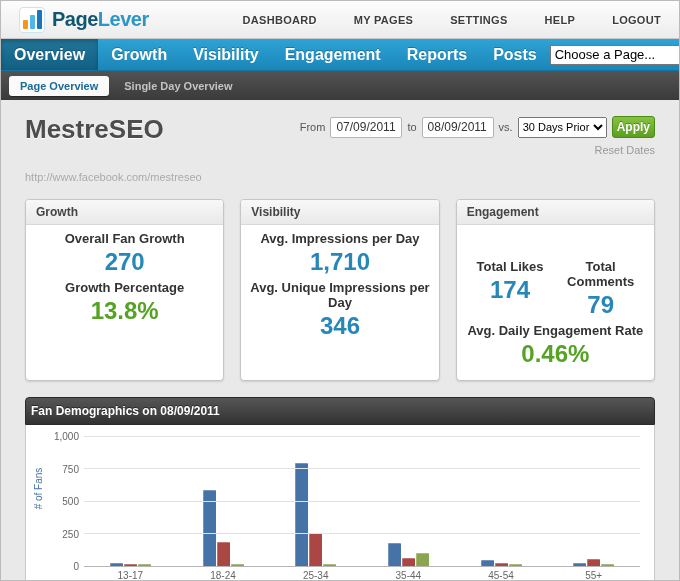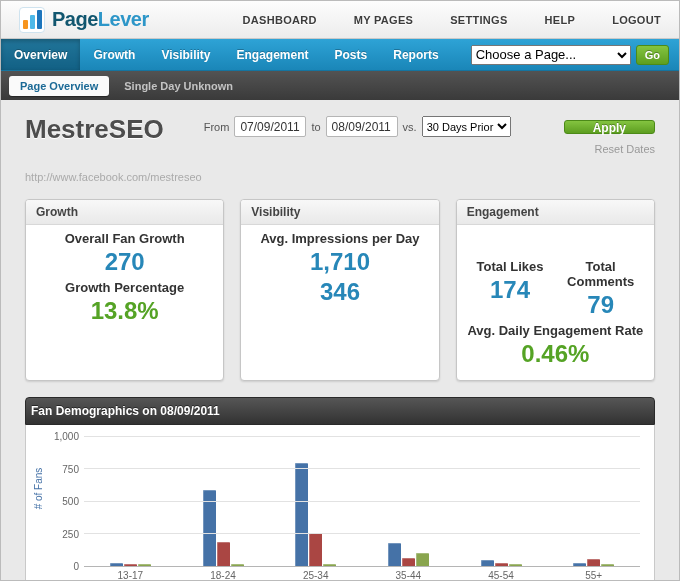--- a/index.html
+++ b/index.html
@@ -19,21 +19,21 @@
   .logo-text { font-size:20px; font-weight:bold; letter-spacing:-0.5px; }
   .logo-text .p1 { color:#11566f; }
   .logo-text .p2 { color:#2d96c8; }
   .top-nav { display:flex; gap:37px; }
   .top-nav a { font-size:11px; font-weight:bold; color:#3c3c3c; text-decoration:none; letter-spacing:0.3px; cursor:pointer; text-shadow:0 1px 0 #fff; }
 
   
   .main-nav { height:32px; background:linear-gradient(#2ea3d6,#1a86b8); border-bottom:1px solid #15749f;
     display:flex; align-items:stretch; }
   .main-nav .tabs { display:flex; flex:1; }
-  .main-nav .tab { color:#fff; font-size:12px; font-weight:bold; line-height:32px; padding:0 13px; cursor:pointer; text-shadow:0 -1px 0 rgba(0,0,0,0.25); }
+  .main-nav .tab { color:#fff; font-size:16px; font-weight:bold; line-height:32px; padding:0 13px; cursor:pointer; text-shadow:0 -1px 0 rgba(0,0,0,0.25); }
   .main-nav .tab.active { background:rgba(0,0,0,0.28); box-shadow:inset 0 2px 4px rgba(0,0,0,0.25); }
   .nav-right { display:flex; align-items:center; gap:5px; padding-right:10px; }
   .page-select { width:160px; height:20px; font-size:13px; font-family:"Liberation Sans",sans-serif; }
   .go-btn { height:20px; padding:0 8px; background:linear-gradient(#84c440,#5d9e20); border:1px solid #4c8a18;
     border-radius:3px; color:#fff; font-size:11px; font-weight:bold; cursor:pointer; text-shadow:0 -1px 0 rgba(0,0,0,0.3); }
 
   
   .sub-nav { height:29px; background:linear-gradient(#535353,#3a3a3a); display:flex; align-items:center; padding:0 8px; gap:4px; }
   .sub-tab { font-size:11px; font-weight:bold; padding:4px 11px; border-radius:3px; color:#c3c3c3; cursor:pointer; }
   .sub-tab.active { background:#fafafa; color:#1c6a96; box-shadow:0 1px 1px rgba(0,0,0,0.4); }
@@ -41,22 +41,22 @@
   
   .content { padding:14px 24px 14px 24px; }
   .title-row { display:flex; justify-content:space-between; align-items:flex-start; }
   .page-title { font-size:26px; font-weight:bold; color:#4d4d4d; text-shadow:0 1px 0 #fff; }
   .page-url { font-size:11px; color:#aaa; margin-top:26px; }
   .date-controls { display:flex; flex-direction:column; align-items:flex-end; gap:6px; padding-top:2px; }
   .date-row { display:flex; align-items:center; gap:5px; font-size:11px; color:#555; }
   .date-input { width:72px; height:21px; border:1px solid #b5b5b5; border-radius:2px; font-size:12px; padding:0 5px;
     font-family:"Liberation Sans",sans-serif; color:#333; }
   .compare-select { height:21px; font-size:11px; font-family:"Liberation Sans",sans-serif; }
-  .apply-btn { height:14px; padding:0 28px; background:linear-gradient(#84c440,#5d9e20); border:1px solid #4c8a18;
-    border-radius:3px; color:#fff; font-size:12px; font-weight:bold; cursor:pointer; text-shadow:0 -1px 0 rgba(0,0,0,0.3);margin-left:48px; }
+  .apply-btn { height:22px; padding:0 4px; background:linear-gradient(#84c440,#5d9e20); border:1px solid #4c8a18;
+    border-radius:3px; color:#fff; font-size:12px; font-weight:bold; cursor:pointer; text-shadow:0 -1px 0 rgba(0,0,0,0.3); }
   .reset-link { font-size:11px; color:#999; cursor:pointer; }
 
   
   .cards-row { display:flex; gap:16px; margin-top:16px; }
   .card { flex:1; background:#fff; border:1px solid #c6c6c6; border-radius:4px; box-shadow:0 1px 2px rgba(0,0,0,0.12); overflow:hidden; }
   .card-header { background:linear-gradient(#f8f8f8,#e9e9e9); border-bottom:1px solid #d8d8d8; padding:5px 10px;
     font-size:12px; font-weight:bold; color:#444; }
   .card-body { padding:2px 8px 12px 8px; text-align:center; }
   .metric-label { font-size:13px; font-weight:bold; color:#333; margin-top:4px; }
   .metric-value { font-size:24px; font-weight:bold; color:var(--value-blue,#2787b8); margin-top:2px; }
@@ -111,34 +111,34 @@
       <a>LOGOUT</a>
     </div>
   </div>
 
   <div class="main-nav">
     <div class="tabs">
       <div class="tab active">Overview</div>
       <div class="tab">Growth</div>
       <div class="tab">Visibility</div>
       <div class="tab">Engagement</div>
+      <div class="tab">Reports</div>
       <div class="tab">Posts</div>
-      <div class="tab">Reports</div>
     </div>
     <div class="nav-right">
       <select class="page-select">
         <option>Choose a Page...</option>
       </select>
       <button class="go-btn">Go</button>
     </div>
   </div>
 
   <div class="sub-nav">
     <div class="sub-tab active">Page Overview</div>
-    <div class="sub-tab">Single Day Unknown</div>
+    <div class="sub-tab">Single Day Overview</div>
   </div>
 
   <div class="content">
 
     <div class="title-row">
       <div>
         <div class="page-title">MestreSEO</div>
         <div class="page-url">http://www.facebook.com/mestreseo</div>
       </div>
       <div class="date-controls">
@@ -167,20 +167,21 @@
           <div class="metric-label">Growth Percentage</div>
           <div class="metric-value green">13.8%</div>
         </div>
       </div>
 
       <div class="card">
         <div class="card-header">Visibility</div>
         <div class="card-body">
           <div class="metric-label">Avg. Impressions per Day</div>
           <div class="metric-value">1,710</div>
+          <div class="metric-label">Avg. Unique Impressions per Day</div>
           <div class="metric-value">346</div>
         </div>
       </div>
 
       <div class="card">
         <div class="card-header">Engagement</div>
         <div class="card-body">
           <div class="two-col">
             <div>
               <div class="metric-label">Total Likes</div>

